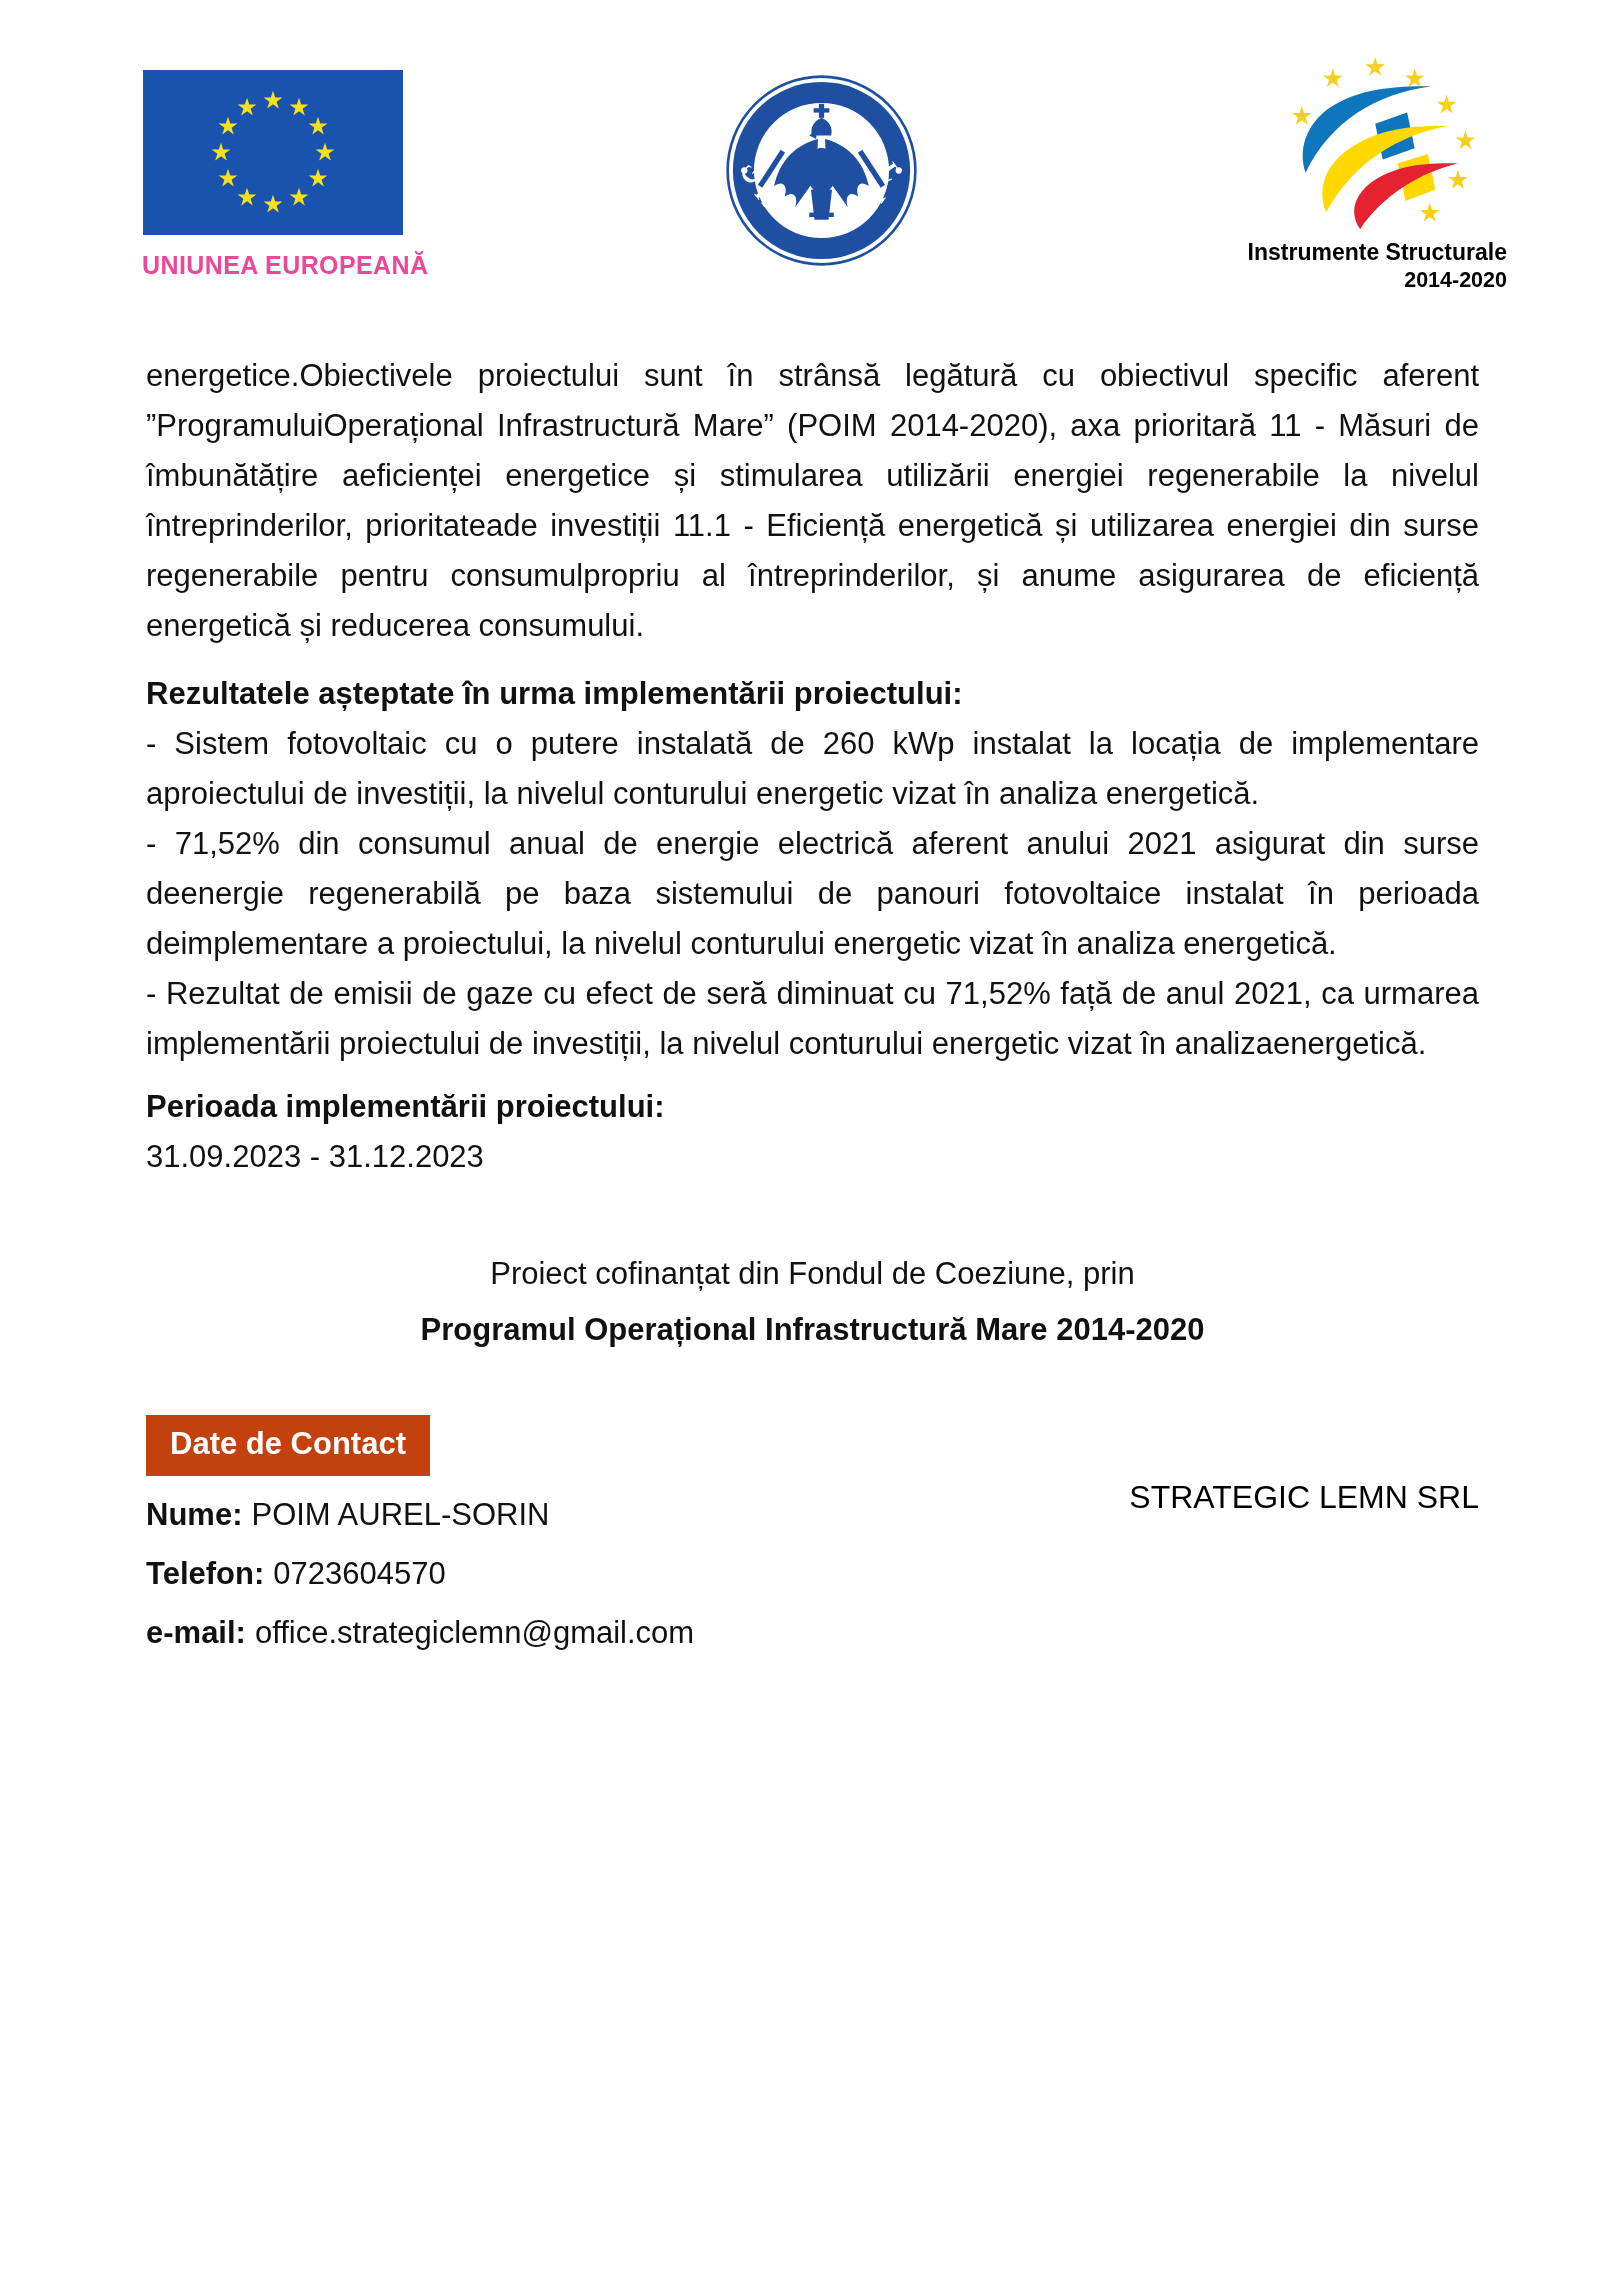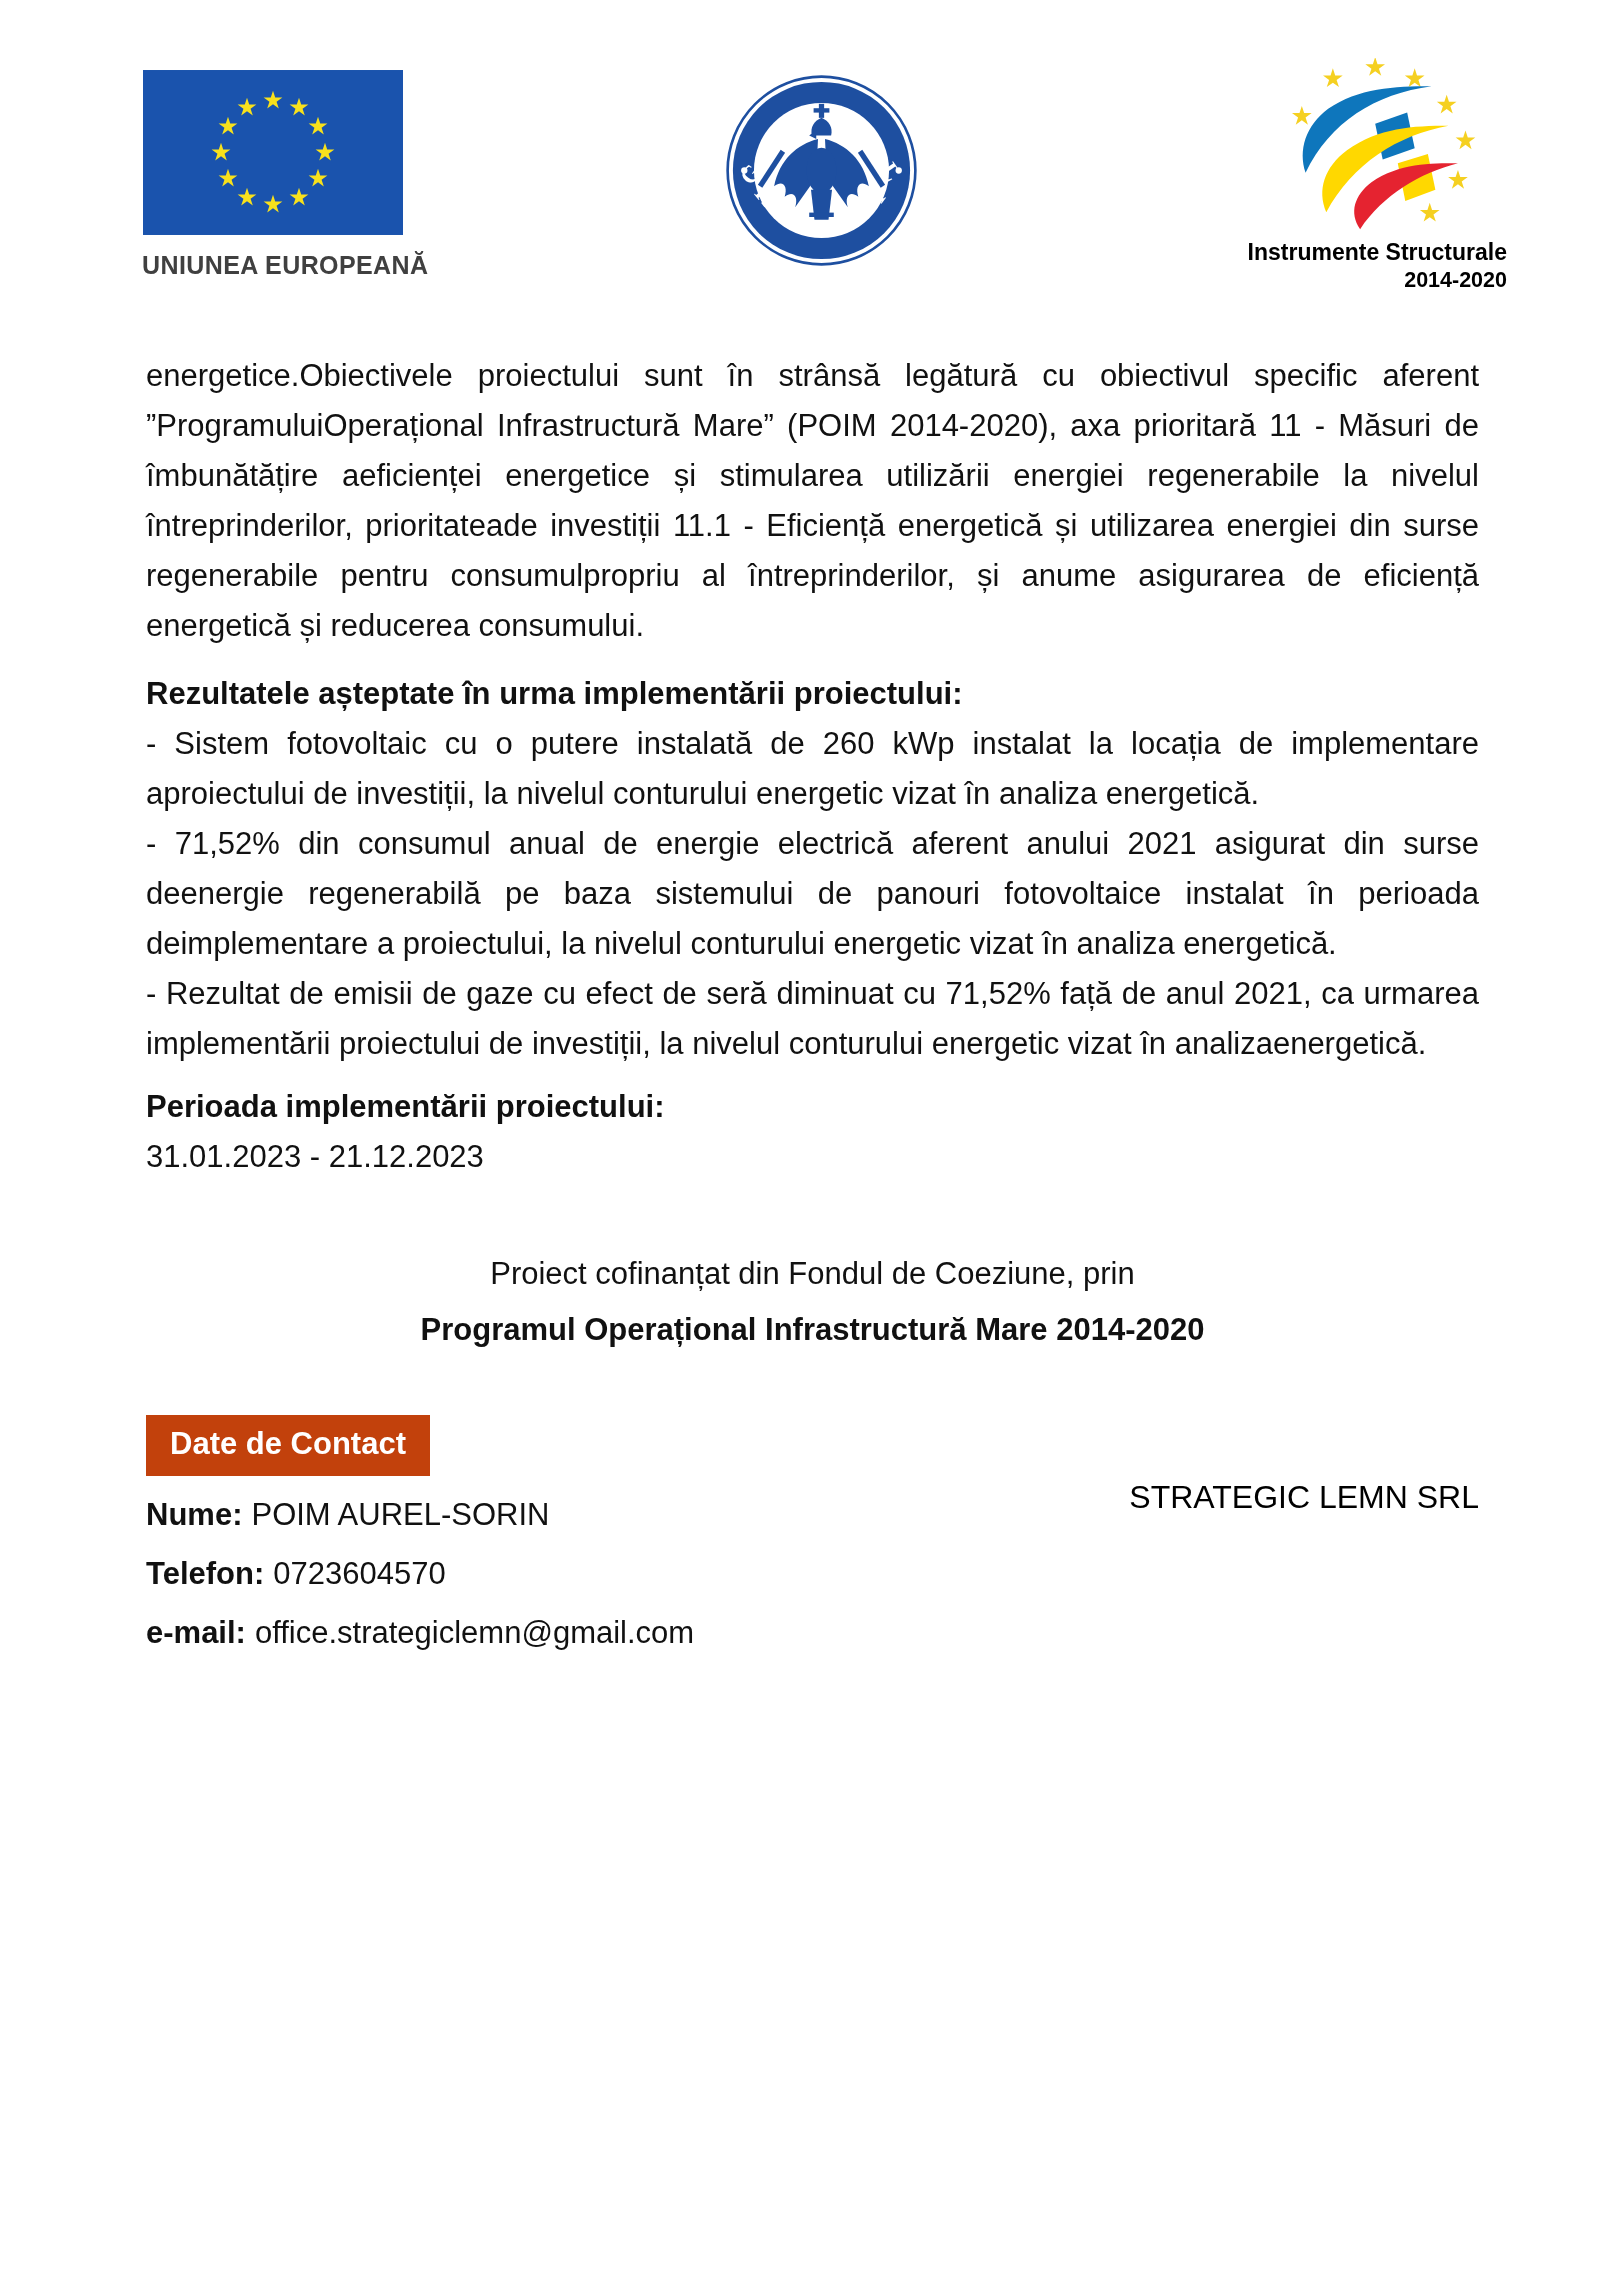--- a/index.html
+++ b/index.html
@@ -4,21 +4,21 @@
 <style>
   html,body{margin:0;padding:0;background:#888;}
   .page{
     width:1622px;height:2293px;background:#ffffff;margin:0 auto;position:relative;
     font-family:"Liberation Sans","DejaVu Sans",sans-serif;color:#111111;overflow:hidden;
   }
   
   .logos{display:flex;justify-content:space-between;align-items:flex-start;
          padding:70px 115px 0 142px;box-sizing:border-box;}
   .eu-block{width:262px;text-align:center;}
-  .eu-caption{margin-top:12.5px;color:#404040;font-weight:bold;font-size:25px;letter-spacing:0.4px;white-space:nowrap;}
+  .eu-caption{margin-top:12.5px;color:#ec4899;font-weight:bold;font-size:25px;letter-spacing:0.4px;white-space:nowrap;}
   .gov-block{margin-top:3.6px;}
   .instr-block{width:269px;text-align:right;margin-top:-12.5px;}
   .instr-caption{font-size:23px;font-weight:bold;color:#000;line-height:28px;margin-top:3.6px;}
   .instr-caption .line2{font-size:21.5px;}
   
   .content{padding:0 143px 0 146px;}
   .para{font-size:31px;line-height:50px;text-align:justify;margin:0;}
   .first-para{margin-top:57px;}
   .heading{font-size:31px;line-height:50px;font-weight:bold;margin:18px 0 0 0;}
   .plain{font-size:31px;line-height:50px;margin:0;}
@@ -124,21 +124,21 @@
   <div class="content">
 
     <p class="para first-para">energetice.Obiectivele proiectului sunt în strânsă legătură cu obiectivul specific aferent ”ProgramuluiOperațional Infrastructură Mare” (POIM 2014-2020), axa prioritară 11 - Măsuri de îmbunătățire aeficienței energetice și stimularea utilizării energiei regenerabile la nivelul întreprinderilor, prioritateade investiții 11.1 - Eficiență energetică și utilizarea energiei din surse regenerabile pentru consumulpropriu al întreprinderilor, și anume asigurarea de eficiență energetică și reducerea consumului.</p>
 
     <p class="heading">Rezultatele așteptate în urma implementării proiectului:</p>
     <p class="para">- Sistem fotovoltaic cu o putere instalată de 260 kWp instalat la locația de implementare aproiectului de investiții, la nivelul conturului energetic vizat în analiza energetică.</p>
     <p class="para">- 71,52% din consumul anual de energie electrică aferent anului 2021 asigurat din surse deenergie regenerabilă pe baza sistemului de panouri fotovoltaice instalat în perioada deimplementare a proiectului, la nivelul conturului energetic vizat în analiza energetică.</p>
     <p class="para">- Rezultat de emisii de gaze cu efect de seră diminuat cu 71,52% față de anul 2021, ca urmarea implementării proiectului de investiții, la nivelul conturului energetic vizat în analizaenergetică.</p>
 
     <p class="heading period-heading">Perioada implementării proiectului:</p>
-    <p class="plain">31.01.2023 - 21.12.2023</p>
+    <p class="plain">31.09.2023 - 31.12.2023</p>
 
     <div class="centered-block">
       <div>Proiect cofinanțat din Fondul de Coeziune, prin</div>
       <div class="bold">Programul Operațional Infrastructură Mare 2014-2020</div>
     </div>
 
     <div class="contact">
       <div class="badge">Date de Contact</div>
       <div class="company">STRATEGIC LEMN SRL</div>
 

